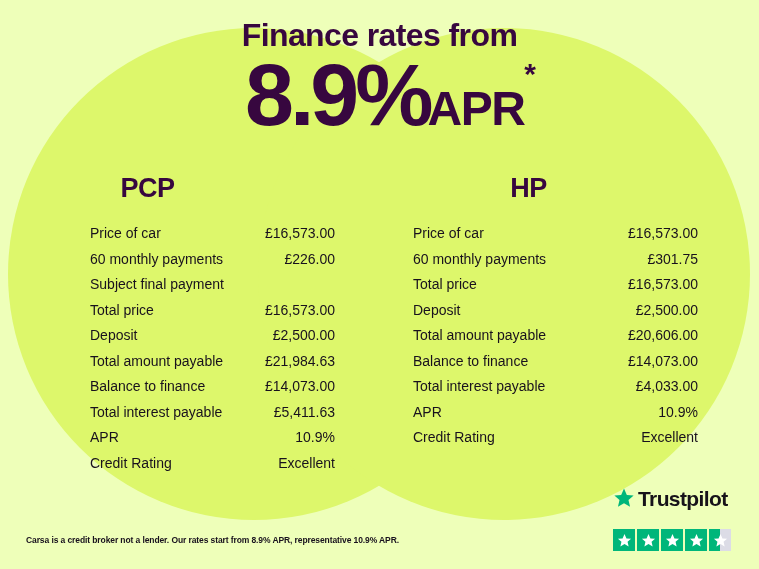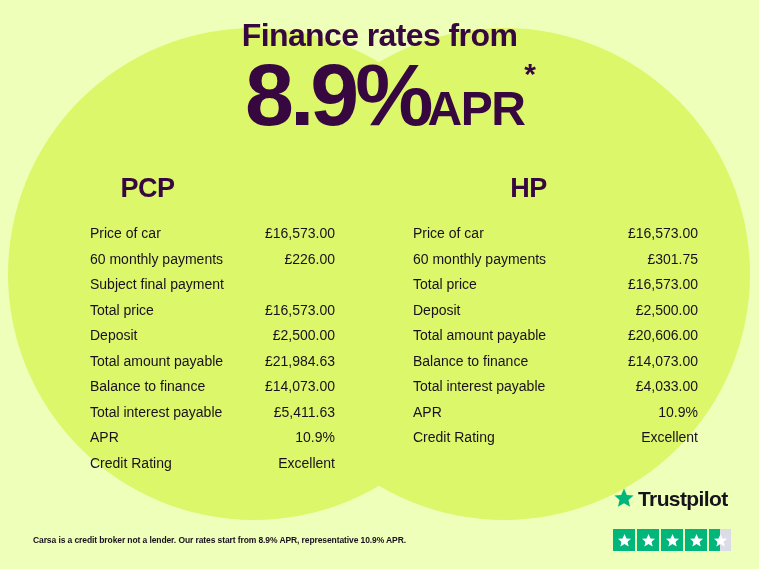--- a/index.html
+++ b/index.html
@@ -133,21 +133,21 @@
   
   #footer {
     position: absolute;
     left: 0;
     bottom: 0;
     width: 759px;
     height: 92px;
   }
   #disclaimer {
     position: absolute;
-    left: 33px;
+    left: 26px;
     bottom: 22px;
     width: 420px;
     font-size: 8.5px;
     line-height: 1.55;
     color: #18111d;
     font-weight: 600;
     letter-spacing: -0.1px;
   }
 
   #trustpilot {

